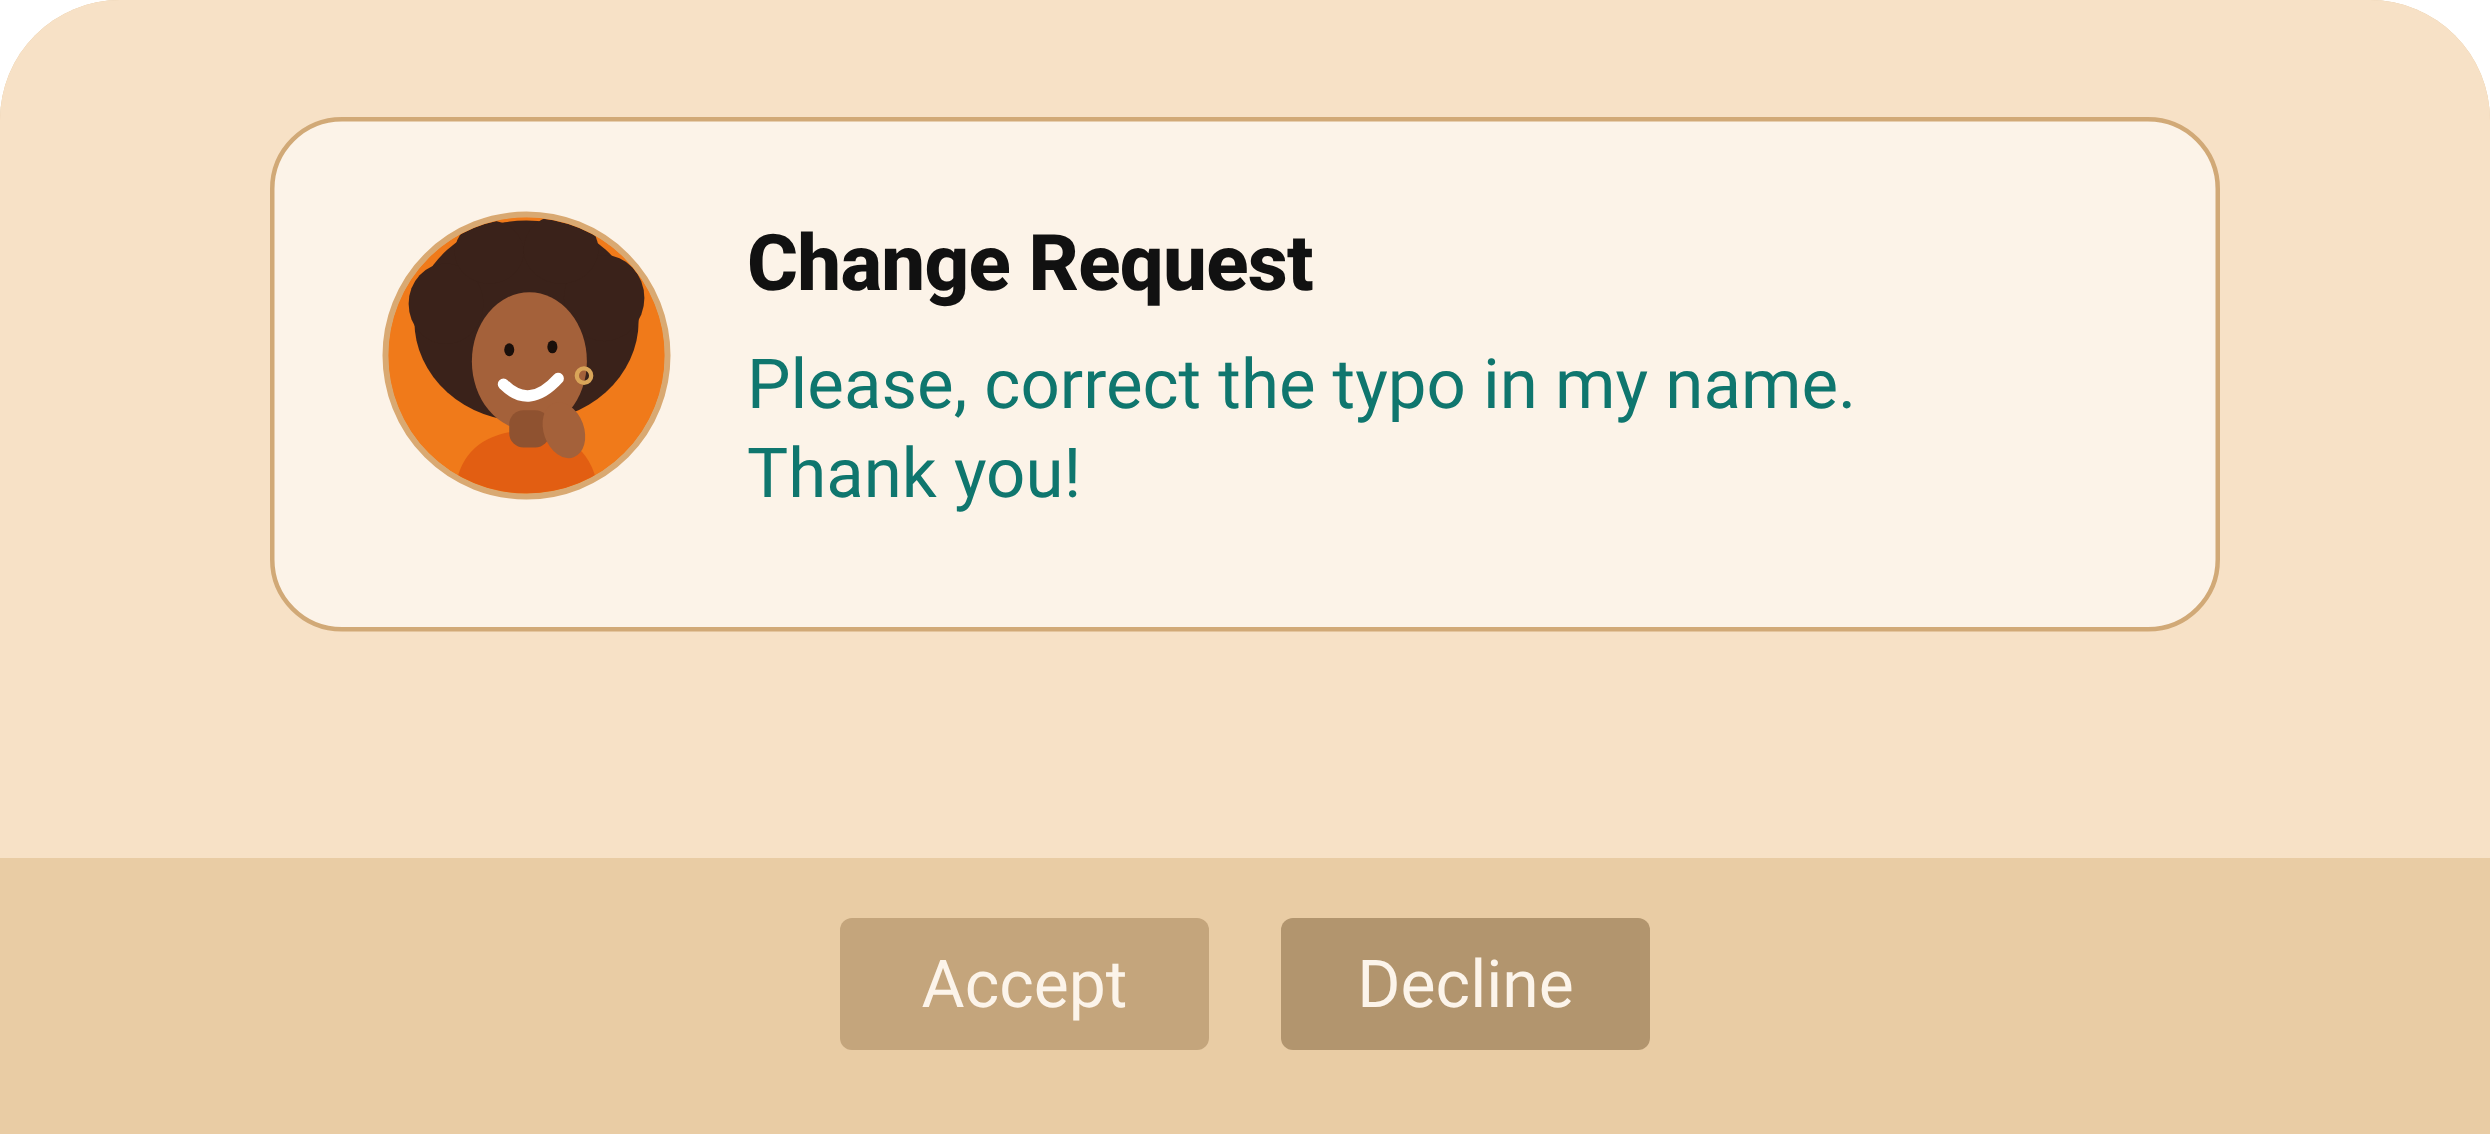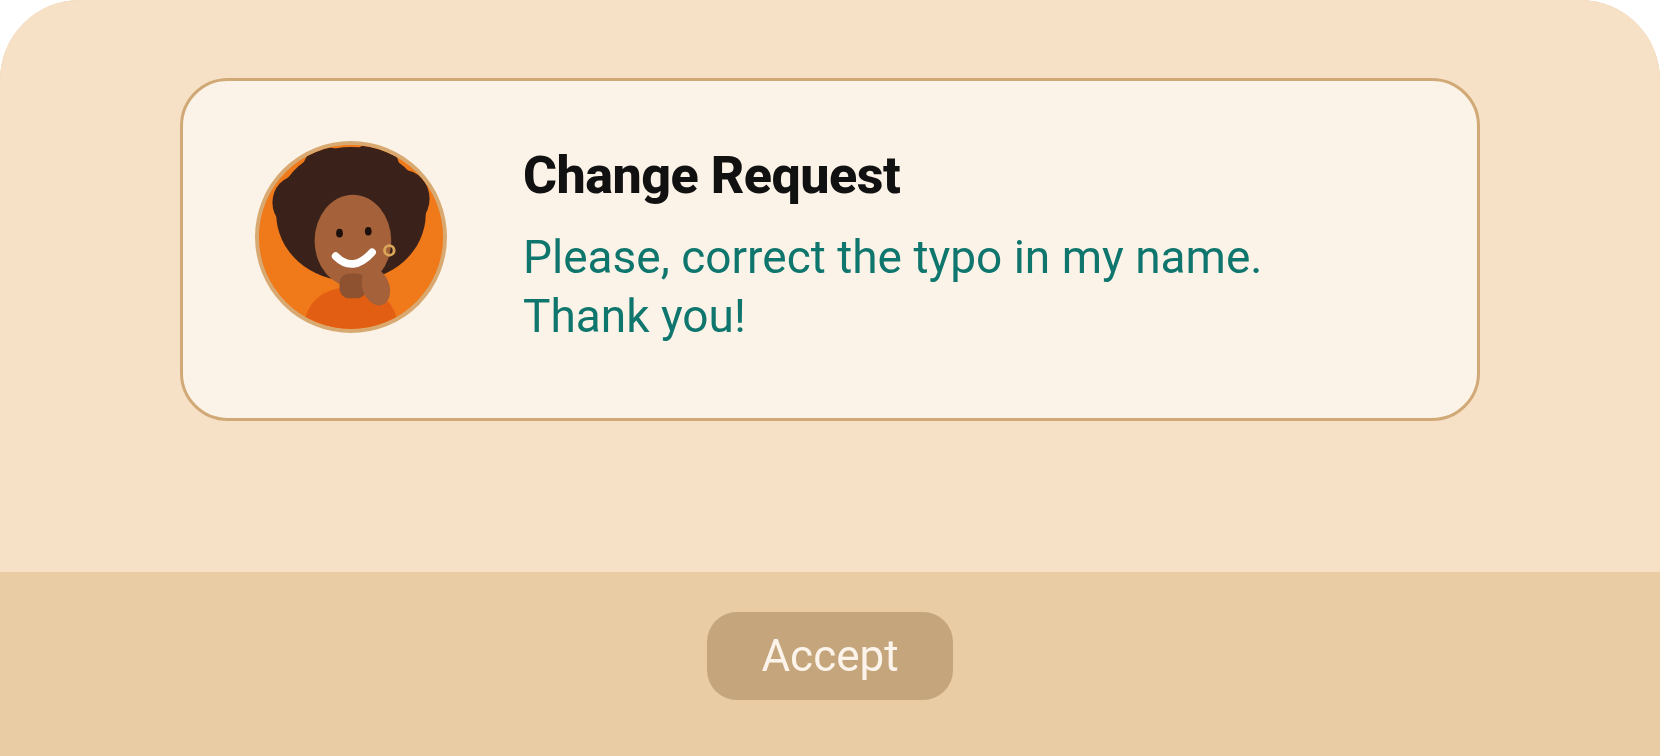--- a/index.html
+++ b/index.html
@@ -32,21 +32,21 @@
   }
 
   .card {
     width: 100%;
     background: #fcf3e8;
     border: 3px solid #d1a977;
     border-radius: 48px;
     padding: 60px 72px 72px 72px;
     display: flex;
     align-items: flex-start;
-    gap: 76px;
+    gap: 51px;
   }
 
   .avatar-wrap {
     flex: 0 0 auto;
   }
 
   .avatar {
     width: 192px;
     height: 192px;
     border-radius: 50%;
@@ -82,21 +82,21 @@
     flex: 0 0 auto;
     display: flex;
     align-items: center;
     justify-content: center;
     gap: 48px;
     padding: 40px 0 56px 0;
   }
 
   .btn {
     border: none;
-    border-radius: 30px;
+    border-radius: 8px;
     padding: 22px 48px;
     font-size: 44px;
     font-weight: 400;
     cursor: pointer;
     color: #fcf4ea;
     font-family: inherit;
     line-height: 1;
     min-width: 246px;
   }
 
@@ -152,15 +152,16 @@
       <div class="card-body">
         <h2 class="card-title">Change Request</h2>
         <p class="card-message">Please, correct the typo in my name. Thank you!</p>
       </div>
 
     </div>
   </div>
 
   <div class="panel-bottom">
     <button class="btn btn-accept">Accept</button>
+    <button class="btn btn-decline">Decline</button>
   </div>
 
 </div>
 
 </body></html>

